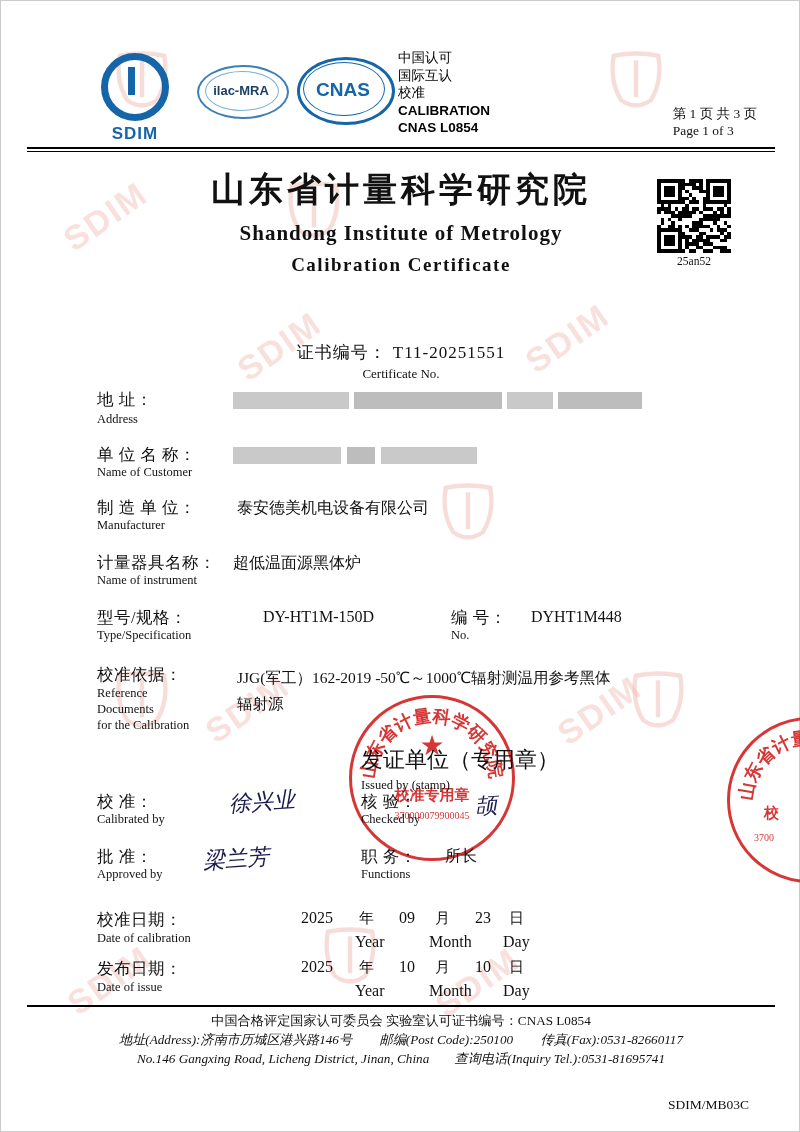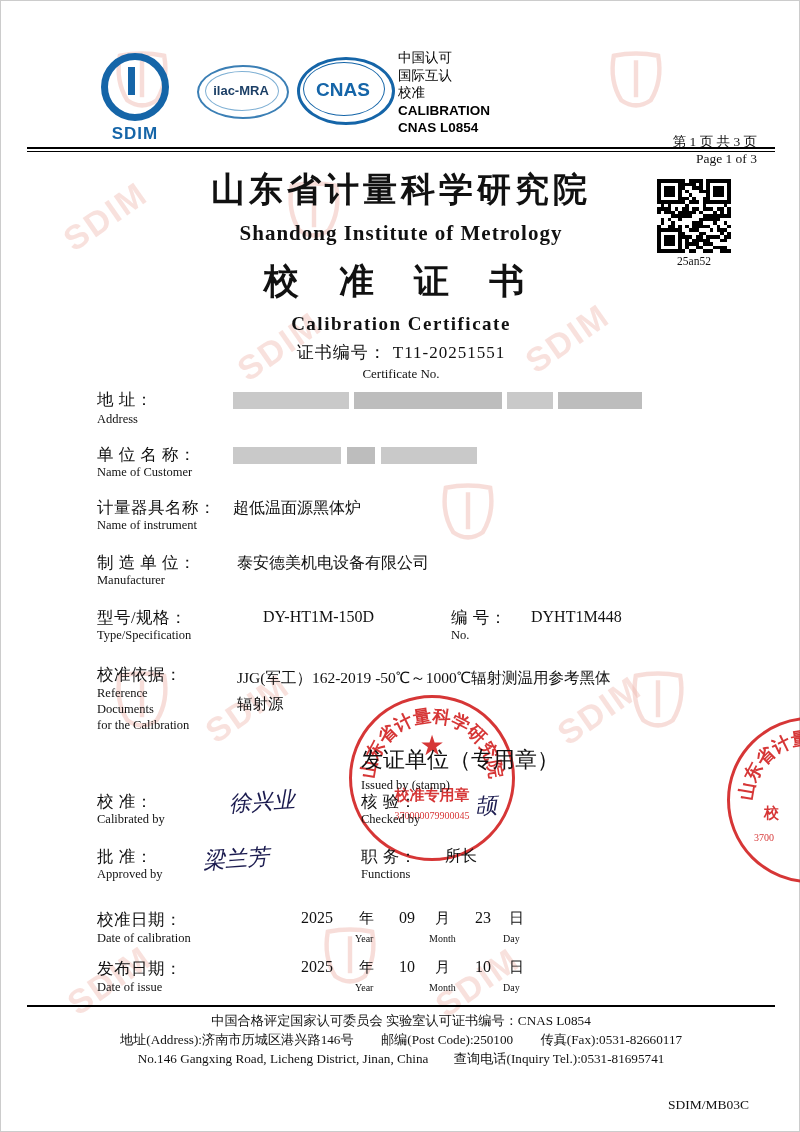--- a/index.html
+++ b/index.html
@@ -72,22 +72,22 @@
   }
   .logo-cnas .lbl{
     position:absolute;left:0;top:22px;width:92px;text-align:center;
     font-family:"Liberation Sans",sans-serif;font-weight:bold;font-size:19px;color:#1565a8;
   }
   .cnas-text{
     position:absolute;left:397px;top:48px;
     font-family:"Liberation Sans",sans-serif;font-size:13.5px;line-height:17.5px;color:#000;
   }
   .pageno{
-    position:absolute;right:44px;top:104px;text-align:right;
-    font-family:"Liberation Serif",serif;font-size:13.5px;line-height:17px;margin-top:28px;
+    position:absolute;right:44px;top:104px;
+    font-family:"Liberation Serif",serif;font-size:13.5px;line-height:17px;
   }
   .hr-double{
     position:absolute;left:26px;top:146px;width:748px;border-top:2px solid #000;
   }
   .hr-double:after{
     content:"";position:absolute;left:0;top:2px;width:748px;border-top:1px solid #000;
   }
 
   
   .titles{position:absolute;left:0;top:166px;width:800px;text-align:center;z-index:3;}
@@ -163,29 +163,29 @@
   }
   .stamp .num{
     position:absolute;left:50%;top:112px;transform:translateX(-50%);
     font-size:10px;white-space:nowrap;
   }
 
   
   .dates{position:absolute;left:0;top:908px;width:800px;z-index:3;}
   .dnum{position:absolute;font-size:16px;}
   .dunit{position:absolute;font-size:15px;}
-  .dsub{position:absolute;font-size:10px;}
+  .dsub{position:absolute;font-size:16px;}
 
   
   .footline{position:absolute;left:26px;top:1004px;width:748px;border-top:2px solid #000;z-index:3;}
   .footer{
     position:absolute;left:0;top:1010px;width:800px;z-index:3;
     font-size:13.2px;line-height:19px;text-align:center;
   }
-  .footer .r{position:relative;}
+  .footer .r{position:relative;font-style:italic;}
   .foot-code{
     position:absolute;right:50px;top:1096px;font-size:13.5px;z-index:3;
   }
 </style>
 </head>
 <body>
 
 <div class="page">
 
   <div class="wm-layer">
@@ -719,21 +719,20 @@
         <i></i>
         <i></i>
         <i></i>
       </div>
     <div class="qr-label">25an52</div>
   </div>
 
   <div class="titles">
     <div class="t-cn">山东省计量科学研究院</div>
     <div class="t-en">Shandong  Institute  of  Metrology</div>
-    <div class="t-cert-cn">校 准 证 书</div>
     <div class="t-cert-en">Calibration  Certificate</div>
   </div>
 
   <div class="certno">
     <div class="cn">
       <span>证书编号：</span><span style="margin-left:6px">T11-20251551</span>
     </div>
     <div class="en">Certificate No.</div>
   </div>
 
@@ -749,29 +748,29 @@
 
     <div class="row" style="height:50px">
       <div class="lab">单 位 名 称：</div>
       <div class="sub">Name of Customer</div>
       <div class="val">
         <span class="redact" style="width:108px"></span><span class="redact b" style="width:28px;margin-left:6px"></span><span class="redact" style="width:96px;margin-left:6px"></span>
       </div>
     </div>
 
     <div class="row" style="height:52px">
+      <div class="lab">制 造 单 位：</div>
+      <div class="sub">Manufacturer</div>
+      <div class="val" style="left:236px">泰安德美机电设备有限公司</div>
+    </div>
+
+    <div class="row" style="height:52px">
       <div class="lab" style="width:170px">计量器具名称：</div>
       <div class="sub">Name of instrument</div>
       <div class="val">超低温面源黑体炉</div>
-    </div>
-
-    <div class="row" style="height:52px">
-      <div class="lab">制 造 单 位：</div>
-      <div class="sub">Manufacturer</div>
-      <div class="val" style="left:236px">泰安德美机电设备有限公司</div>
     </div>
 
     <div class="row" style="height:54px">
       <div class="lab">型号/规格：</div>
       <div class="sub">Type/Specification</div>
       <div class="val" style="left:262px">DY-HT1M-150D</div>
       <div class="lab" style="left:450px;width:90px">编 号：</div>
       <div class="sub" style="left:450px;width:90px">No.</div>
       <div class="val" style="left:530px">DYHT1M448</div>
     </div>

